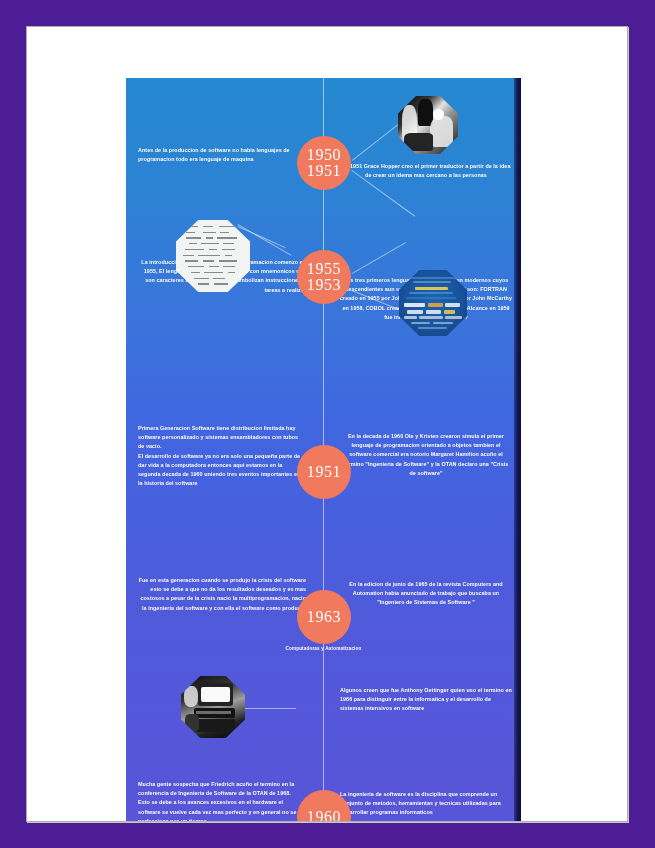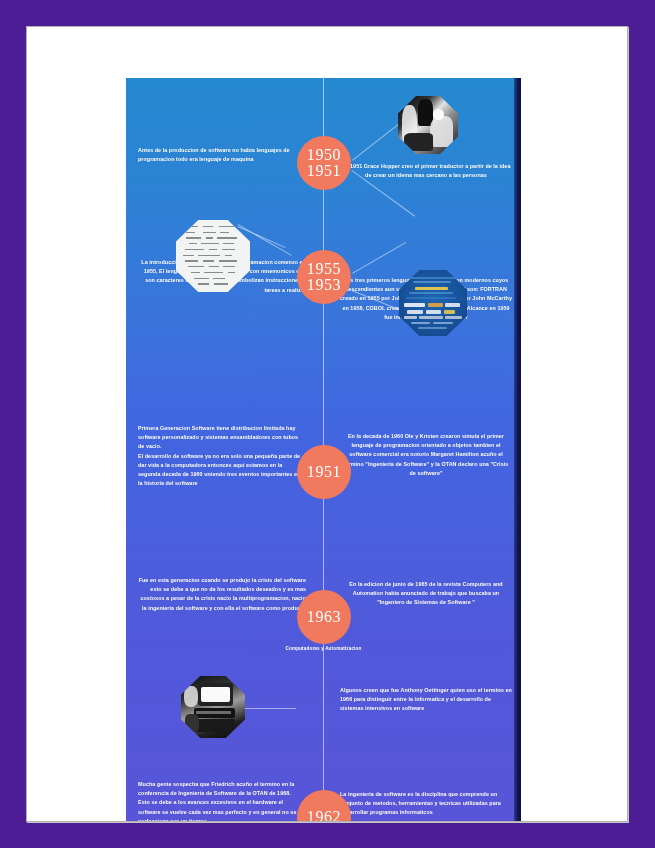--- a/index.html
+++ b/index.html
@@ -339,21 +339,21 @@
       </div>
 
       <div class="row" style="top:690px;height:110px;">
 
         <div class="txt left ta-left" style="top:12px; white-space:pre-line;">Mucha gente sospecha que Friedrich acuño el termino en la conferencia de Ingenieria de Software de la OTAN de 1968.
 Esto se debe a los avances excesivos en el hardware el software se vuelve cada vez mas perfecto y en general no se perfecciona por un tiempo</div>
 
         <div class="txt right ta-left" style="top:22px;">La ingenieria de software es la disciplina que comprende un conjunto de metodos, herramientas y tecnicas utilizadas para desarrollar programas informaticos</div>
 
         <div class="bubble b-solo" style="left:171px; top:22px;">
-          <span>1962</span>
+          <span>1960</span>
         </div>
       </div>
 
       <div id="edge-shadow"></div>
     </div>
 
   </div>
 </div>
 
 </body></html>

